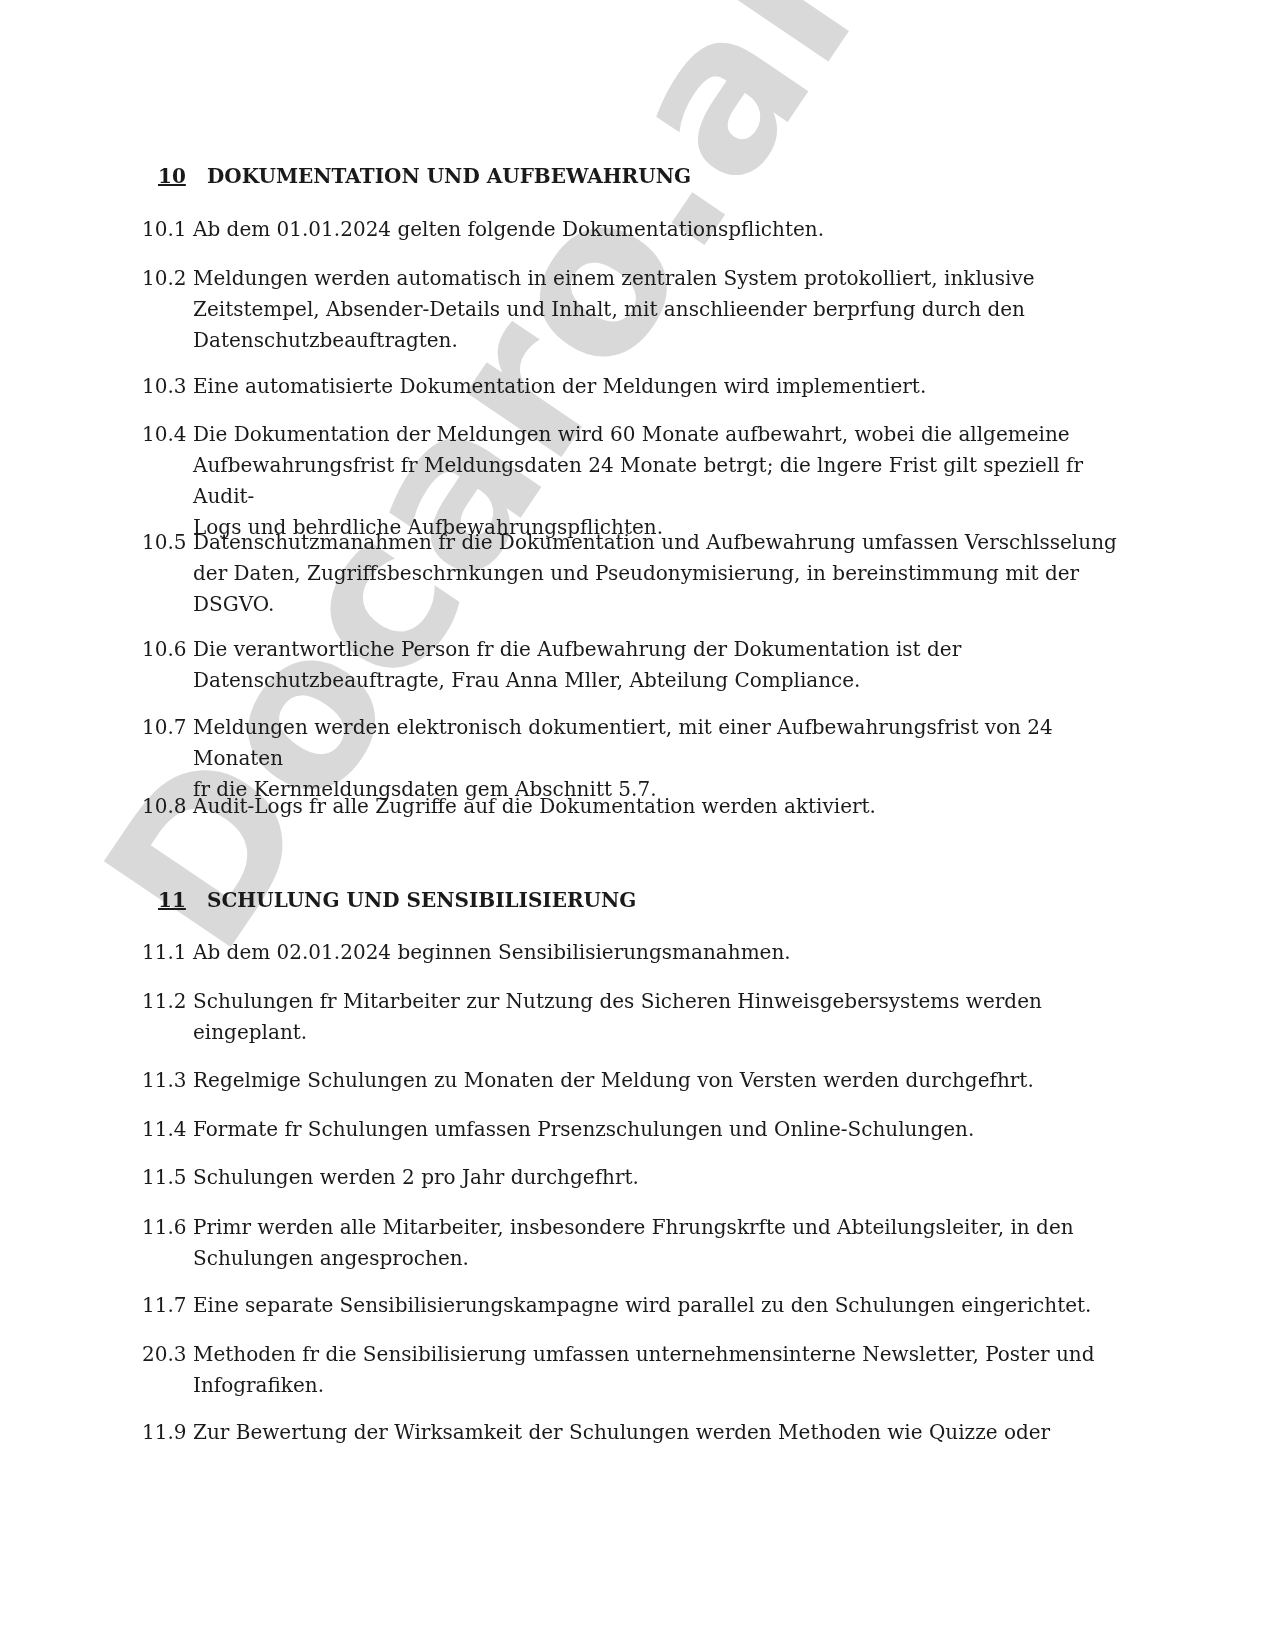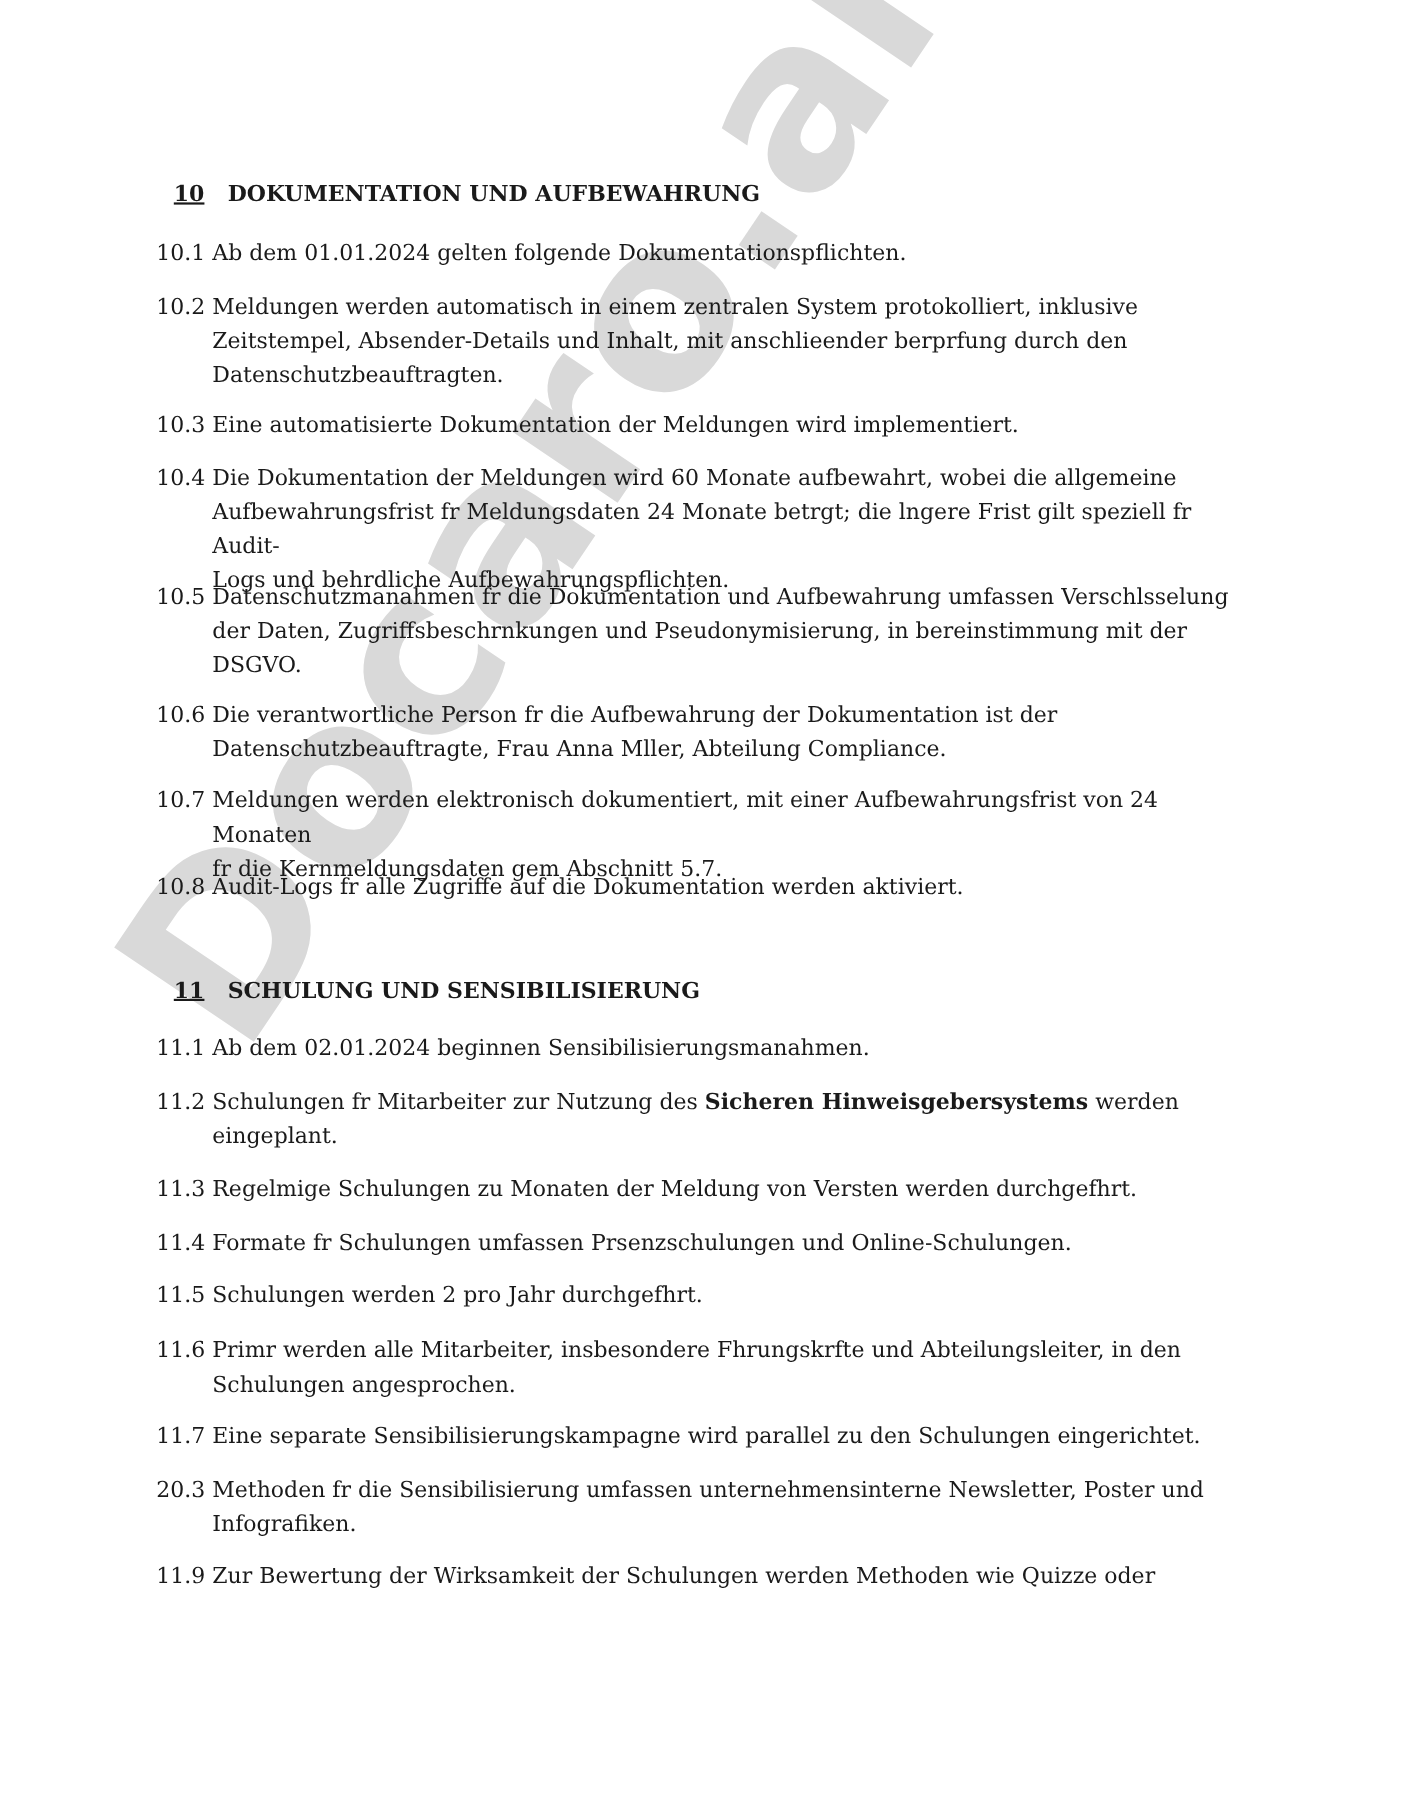--- a/index.html
+++ b/index.html
@@ -22,21 +22,21 @@
     .content { position: absolute; left: 0; top: 0; width: 100%; z-index: 1; }
     .heading {
       position: absolute; left: 0; width: 100%;
       font-weight: bold; font-size: 20px;
     }
     .heading .num { position: absolute; left: 158px; text-decoration: underline; }
     .heading .title { position: absolute; left: 207px; }
     .item { position: absolute; left: 0; width: 100%; line-height: 31px; }
     .item .num { position: absolute; left: 142px; }
     .item .text { position: absolute; left: 193px; width: 930px; }
-    b { font-weight: bold; }
+    b { font-weight: normal; }
   </style>
 </head>
 <body>
 
 <div class="page">
   <div class="watermark">Docaro.ai</div>
 
   <div class="content">
 
     <div class="heading" style="top:164px;">

